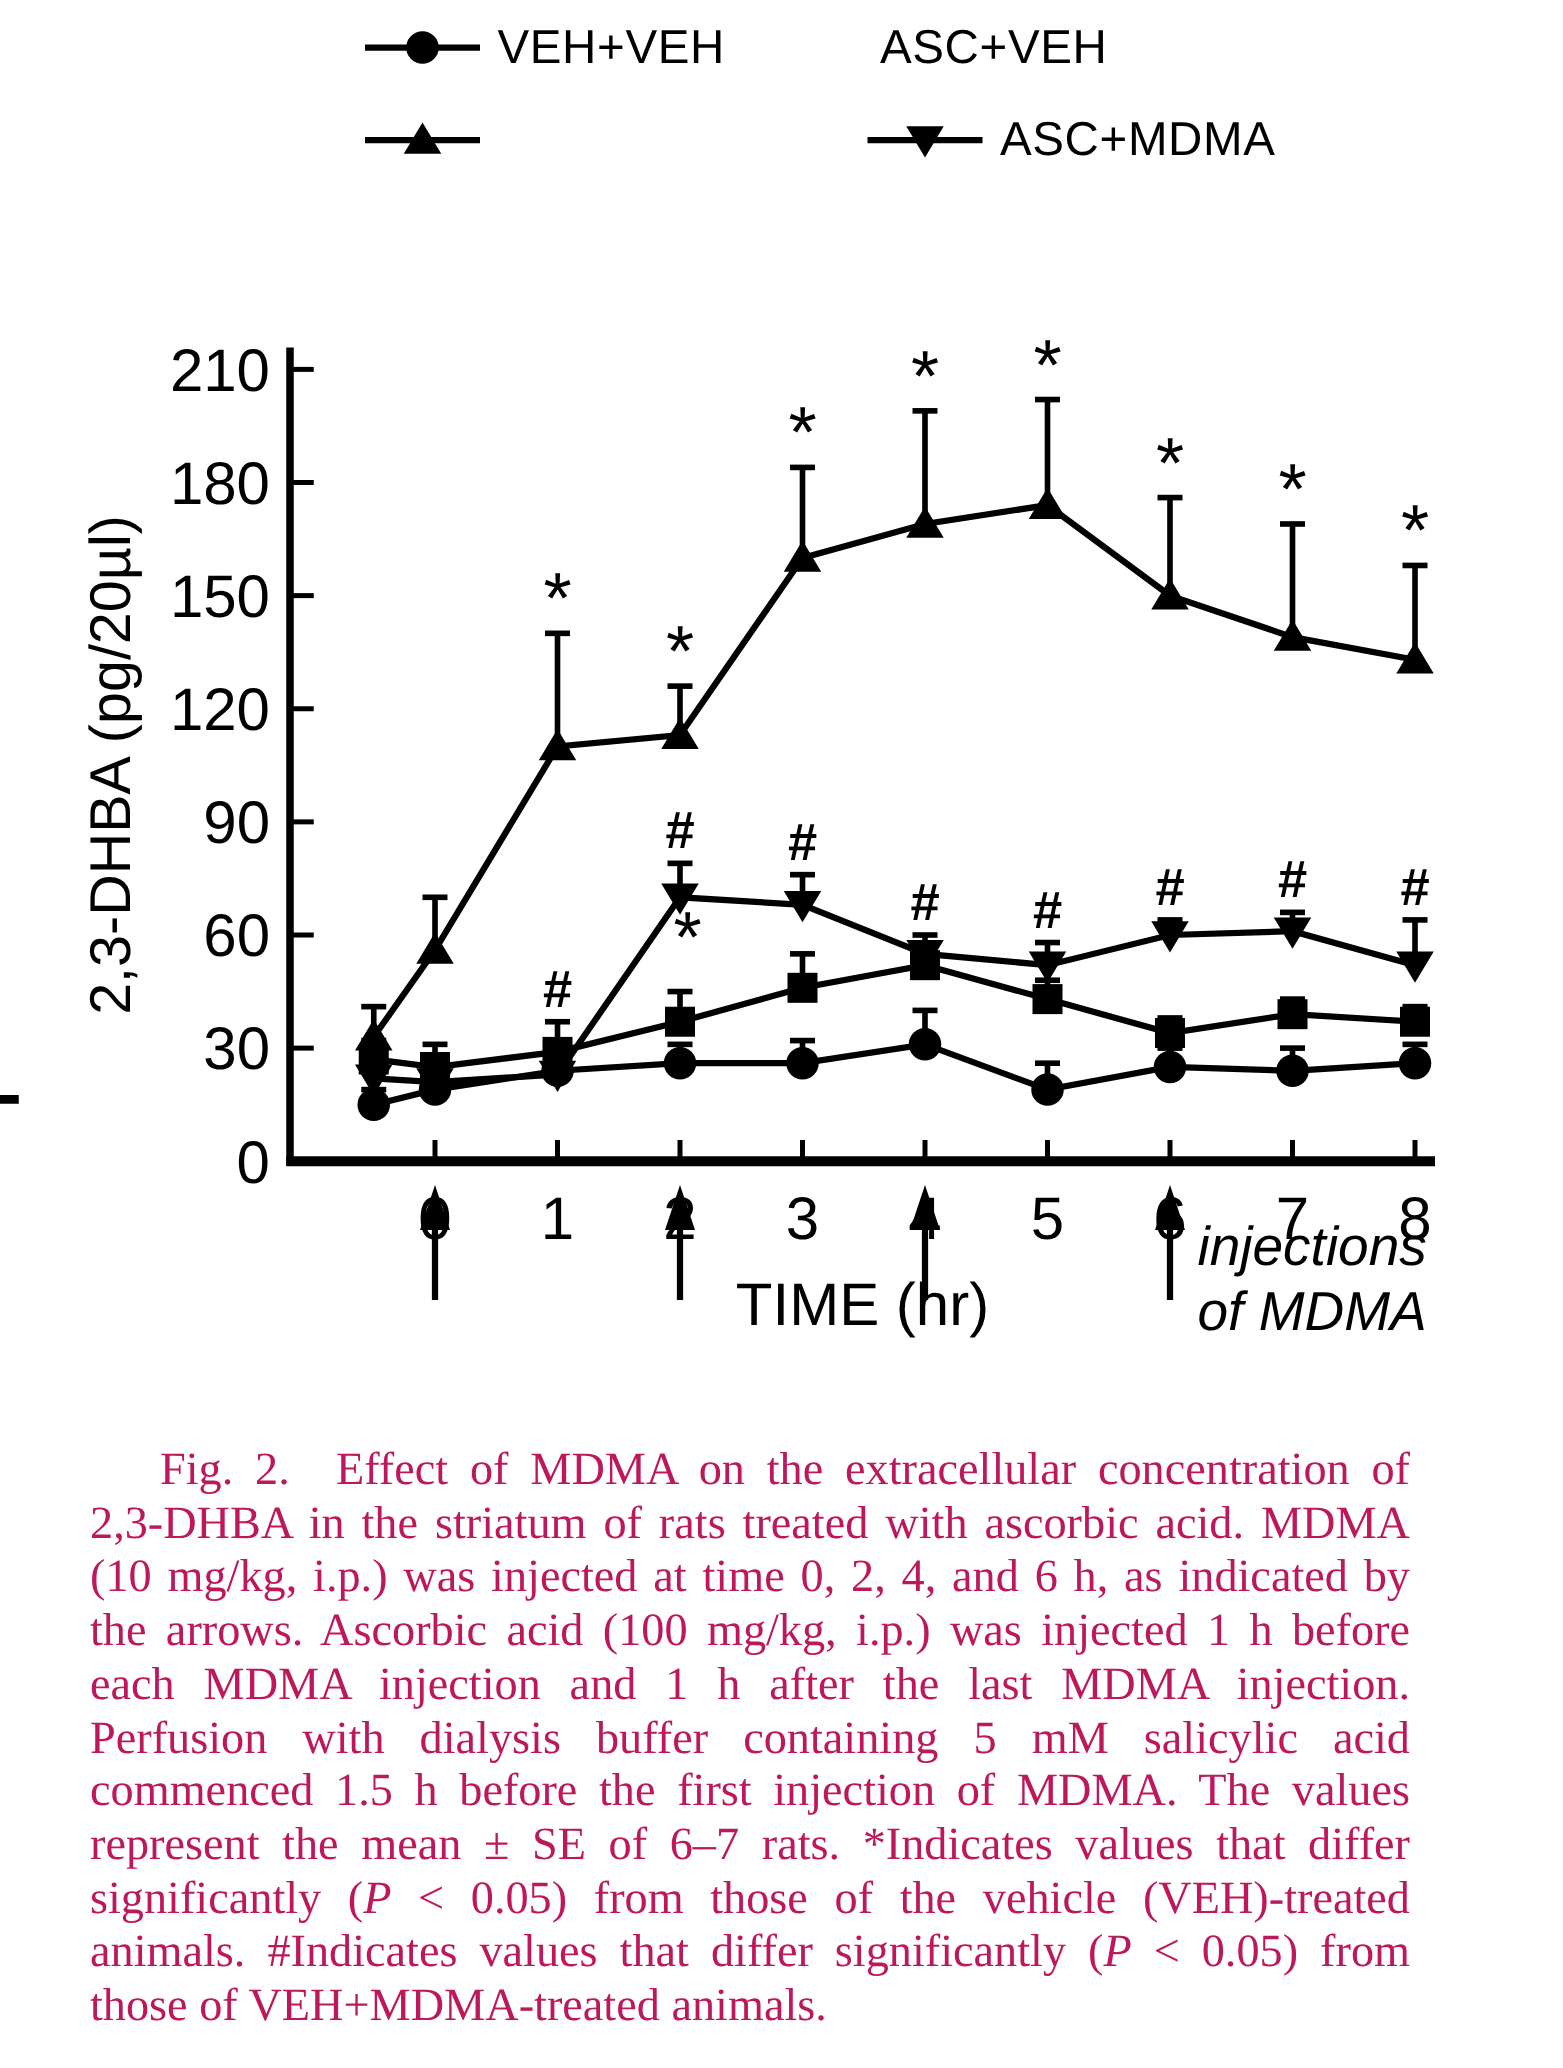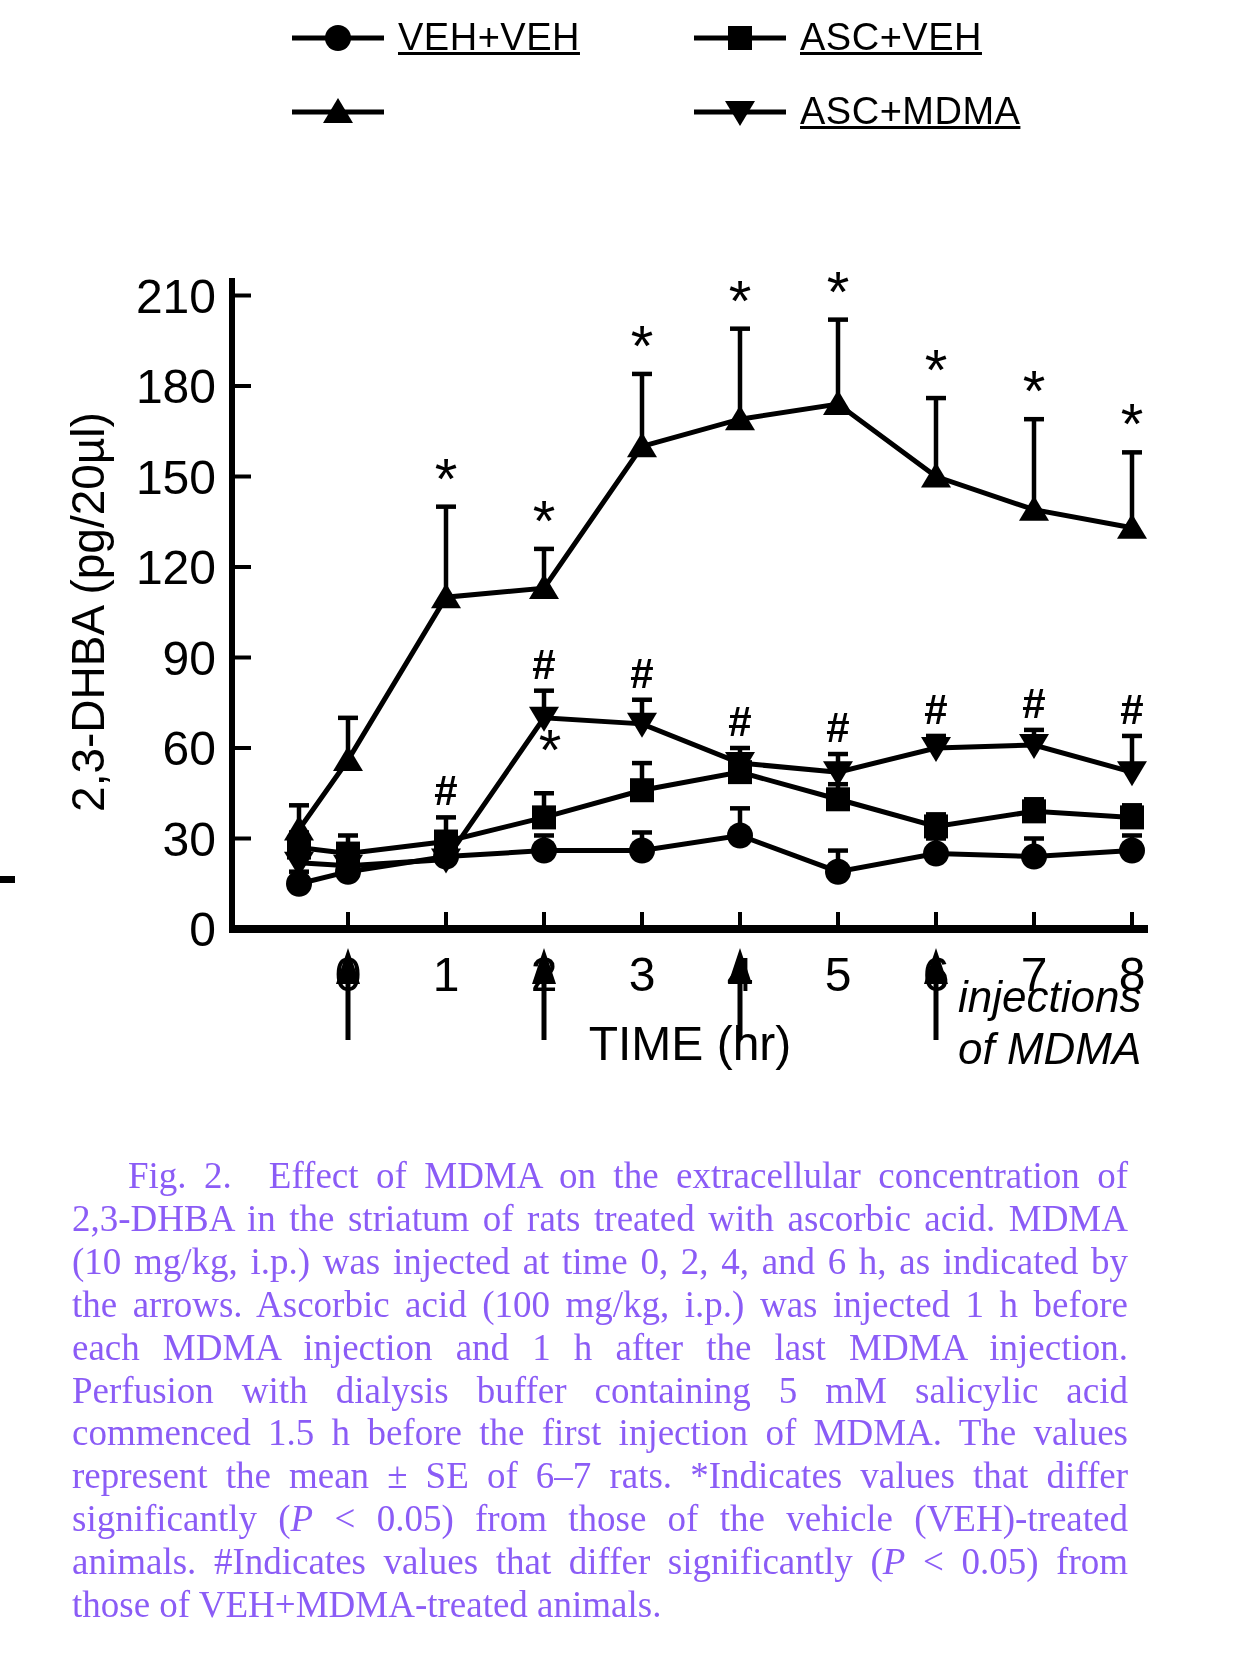--- a/index.html
+++ b/index.html
@@ -1,26 +1,26 @@
 <!DOCTYPE html>
 <html><head>
 <meta charset="utf-8">
 <style>
   html,body{margin:0;padding:0;background:#ffffff;}
   body{width:1250px;height:1654px;position:relative;overflow:hidden;
        font-family:"Liberation Sans", sans-serif;color:#000;}
   .legend{position:absolute;left:0;top:16px;width:1250px;}
   .legend-row{position:relative;height:74px;}
-  .legend-item{position:absolute;display:flex;align-items:flex-start;height:44px;text-decoration:underline;}
+  .legend-item{position:absolute;display:flex;align-items:flex-end;height:44px;}
   .legend-item .lab{font-size:38px;letter-spacing:0.5px;margin-left:12px;}
   .chart-wrap{position:absolute;left:0;top:0;width:1250px;height:1100px;}
   .margin-dash{position:absolute;left:0;top:876px;width:15px;height:7px;background:#000;}
   .caption{position:absolute;left:72px;top:1118px;width:1056px;
            font-family:"Liberation Serif", serif;font-size:37px;line-height:1.16;
-           text-align:justify;text-indent:56px;color:#8b5cf6;}
+           text-align:justify;text-indent:56px;color:#be185d;}
   .caption em{font-style:italic;}
   svg text{fill:#000;}
 </style>
 </head>
 <body>
 
 <div class="chart-wrap">
   <svg width="1250" height="1100" viewBox="0 0 1250 1100" xmlns="http://www.w3.org/2000/svg">
       <line x1="232" y1="278" x2="232" y2="932" stroke="#000" stroke-width="6"></line>
       <line x1="229" y1="929" x2="1148" y2="929" stroke="#000" stroke-width="8"></line>
@@ -221,21 +221,21 @@
 
 <div class="legend">
     <div class="legend-row">
       <div class="legend-item" style="left: 290px;">
         <svg width="96" height="44">
           <line x1="2" y1="22" x2="94" y2="22" stroke="#000" stroke-width="5"></line>
           <circle cx="48" cy="22" r="13" fill="#000"></circle>
         </svg>
         <span class="lab">VEH+VEH</span>
       </div>
-      <div class="legend-item" style="left: 692px;">
+      <div class="legend-item" style="left: 692px; flex-direction: column;">
         <svg width="96" height="44">
           <line x1="2" y1="22" x2="94" y2="22" stroke="#000" stroke-width="5"></line>
           <rect x="36" y="10" width="24" height="24" fill="#000"></rect>
         </svg>
         <span class="lab">ASC+VEH</span>
       </div>
     </div>
     <div class="legend-row">
       <div class="legend-item" style="left: 290px;">
         <svg width="96" height="44">

